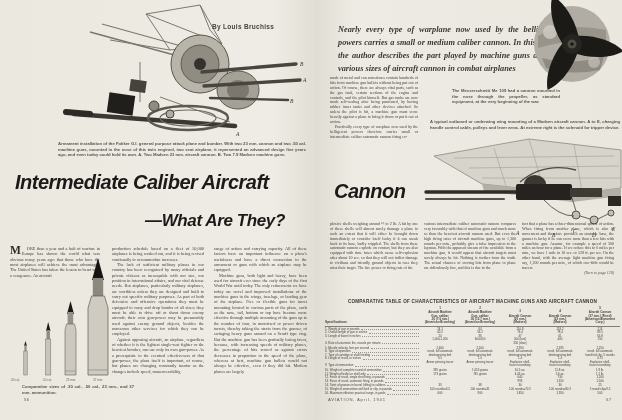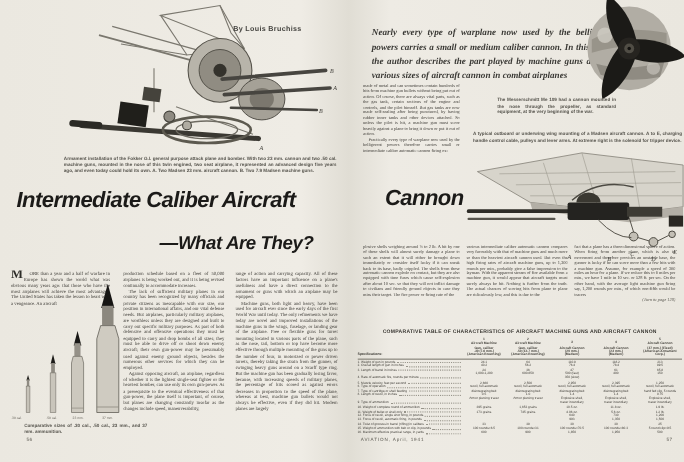--- a/index.html
+++ b/index.html
@@ -193,21 +193,21 @@
       <g font-family="Liberation Serif,serif" font-size="5.5" font-style="italic" fill="#3c3a35">
         <text x="92" y="99">A</text>
         <text x="128" y="101">B</text>
         <text x="149" y="97">C</text>
         <text x="168" y="101">D</text>
         <text x="188" y="95">E</text>
       </g>
     </svg>
   </div>
 
-  <div class="abs headline" style="left:334px;top:170px;margin-left:16px;">Cannon</div>
+  <div class="abs headline" style="left:334px;top:181px;">Cannon</div>
 
   <div class="abs body-text body-sm" style="left:330px;top:222px;width:88px;height:74px;">
     <p>plosive shells weighing around ½ to 2 lb. A hit by one of these shells will almost surely damage a plane to such an extent that it will either be brought down immediately or consider itself lucky if it can sneak back to its base, badly crippled. The shells from these automatic cannon explode on contact, but they are also equipped with time fuses which cause self-explosion after about 10 sec. so that they will not inflict damage to civilians and friendly ground objects in case they miss their target. The fire power or firing rate of the</p>
   </div>
   <div class="abs body-text body-sm" style="left:424px;top:222px;width:92px;height:74px;">
     <p>various intermediate caliber automatic cannon compares very favorably with that of machine guns and much more so than the heaviest aircraft cannon used. But even the high firing rates of aircraft machine guns, up to 1,300 rounds per min., probably give a false impression to the layman. With the apparent stream of fire available from a machine gun, it would appear that aircraft targets must surely always be hit. Nothing is further from the truth. The actual chances of scoring hits from plane to plane are ridiculously low, and this is due to the</p>
   </div>
   <div class="abs body-text body-sm" style="left:522px;top:222px;width:92px;height:74px;">
     <p>fact that a plane has a three-dimensional sphere of action. When firing from another plane, which is also in movement and therefore provides an unstable base, the gunner is lucky if he can score more than a few hits with a machine gun. Assume, for example a speed of 360 miles an hour for a plane. If we reduce this to 6 miles per min., we have 1 mile in 10 sec. or 528 ft. per sec. On the other hand, with the average light machine gun firing say, 1,200 rounds per min., of which one-fifth would be tracers</p>
     <p class="turn-note">(Turn to page 120)</p>

